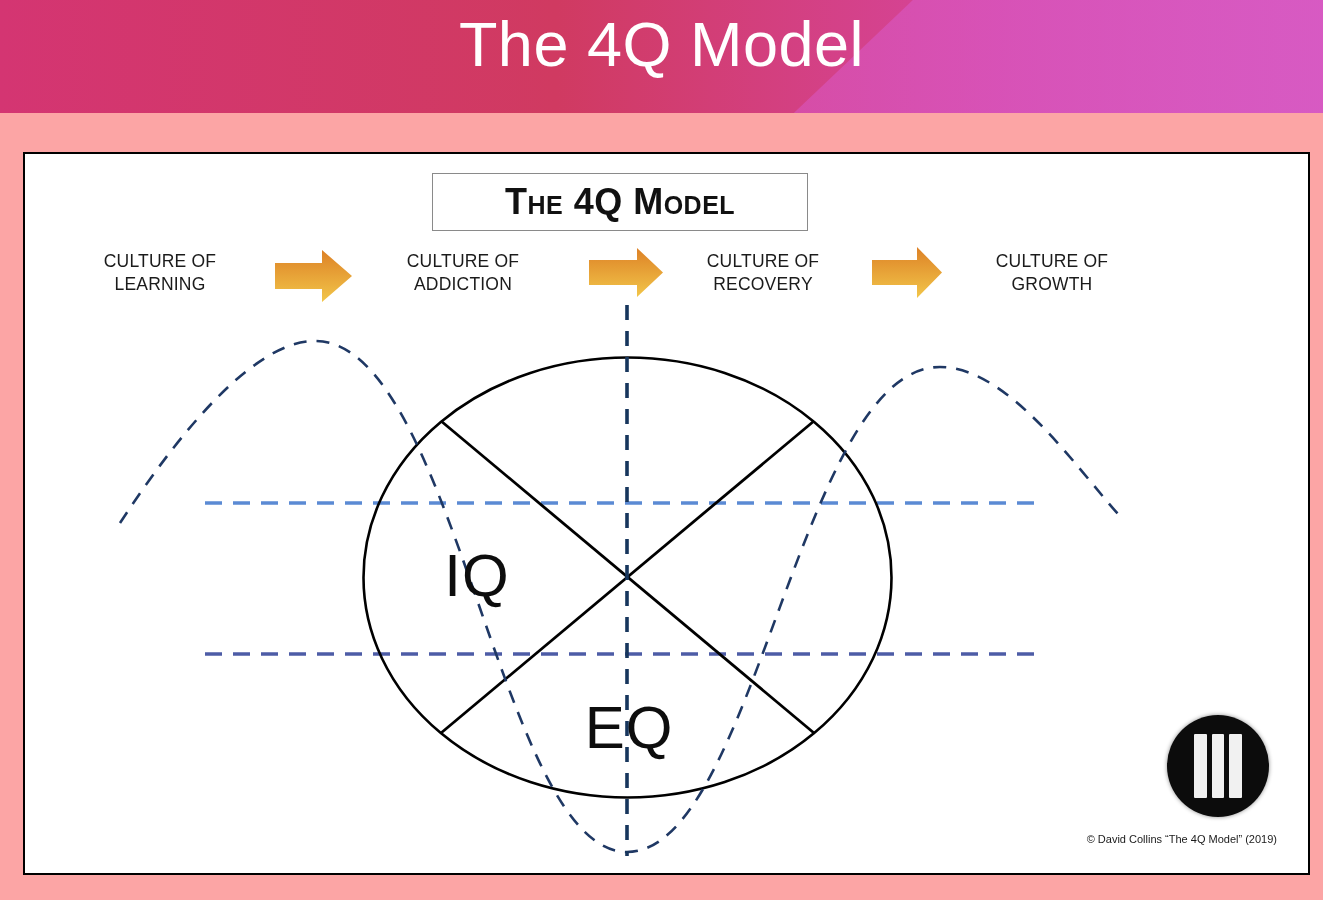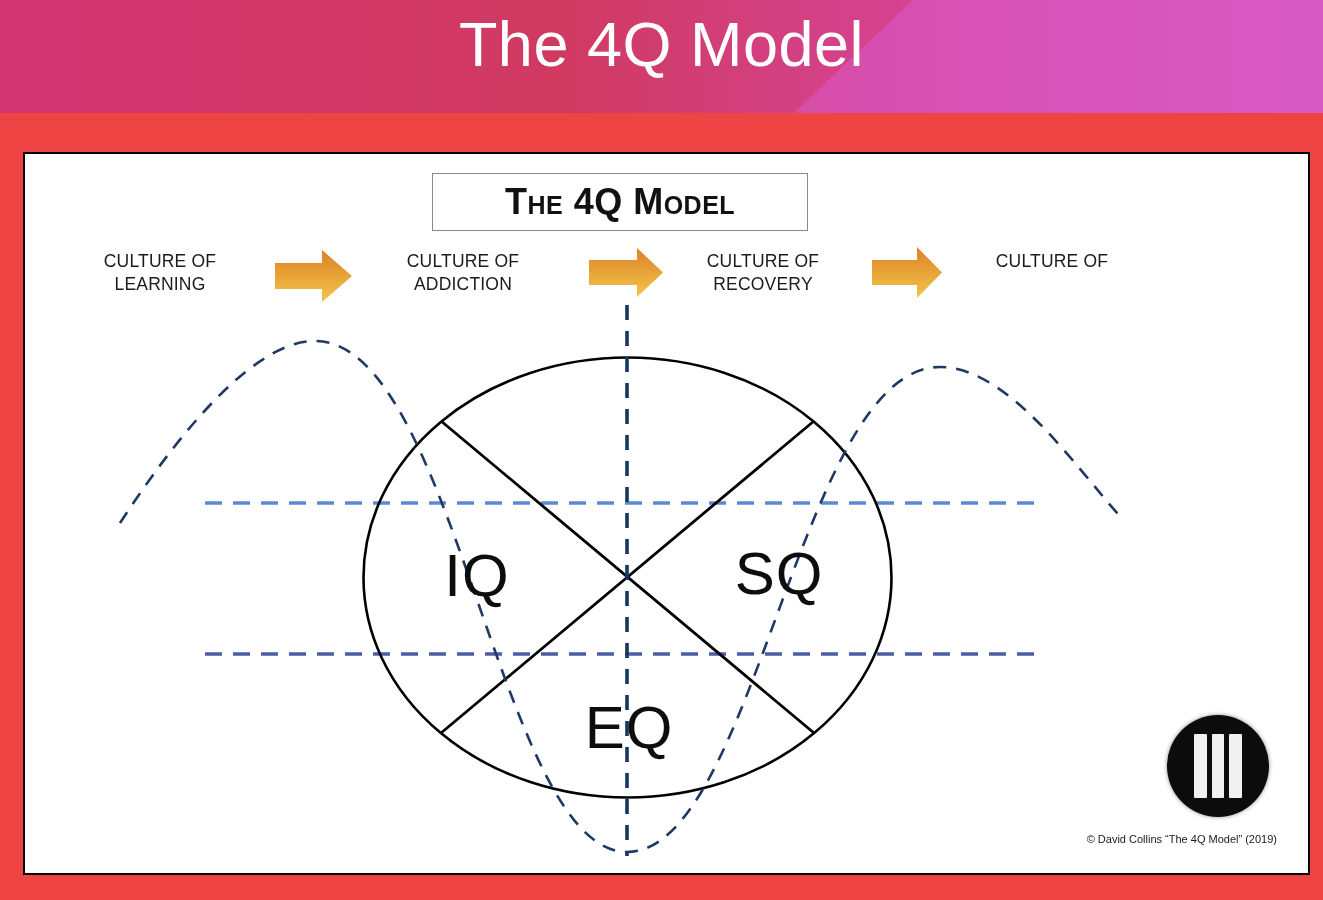--- a/index.html
+++ b/index.html
@@ -1,21 +1,21 @@
 <!DOCTYPE html>
 <html><head>
 <meta charset="utf-8">
 <style>
   * { margin: 0; padding: 0; box-sizing: border-box; }
   html, body { background: #ffffff; }
   .page {
     position: relative;
     width: 1323px;
     height: 900px;
-    background: #ef4444;
+    background: #fca5a5;
     overflow: hidden;
     font-family: "Liberation Sans", sans-serif;
     padding-left: 24px;
   }
 
   
   .banner {
     position: absolute;
     left: 0; top: 0;
     width: 1323px; height: 113px;
@@ -187,24 +187,24 @@
   <div class="stage s2">
     <span>CULTURE OF</span>
     <span>ADDICTION</span>
   </div>
   <div class="stage s3">
     <span>CULTURE OF</span>
     <span>RECOVERY</span>
   </div>
   <div class="stage s4">
     <span>CULTURE OF</span>
+    <span>GROWTH</span>
   </div>
 
   <div class="quad q-left">IQ</div>
-  <div class="quad q-right">SQ</div>
   <div class="quad q-bottom">EQ</div>
 
   <div class="logo">
     <span class="bar"></span>
     <span class="bar"></span>
     <span class="bar"></span>
   </div>
 
   <div class="copyright">© David Collins “The 4Q Model” (2019)</div>
 

